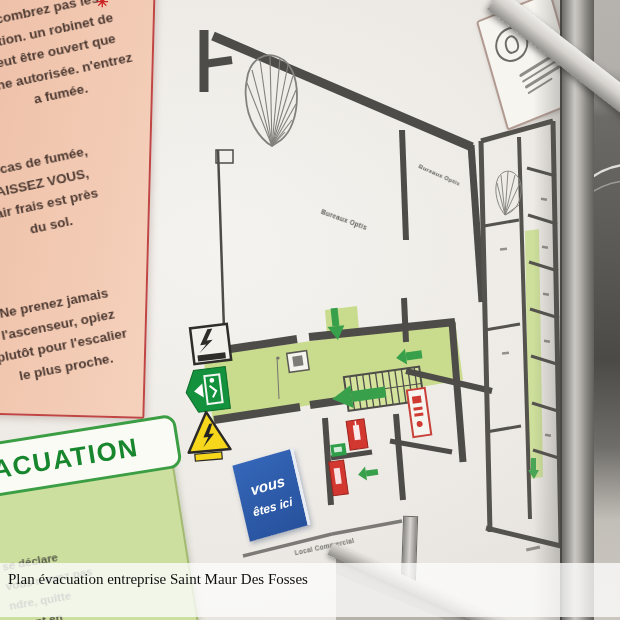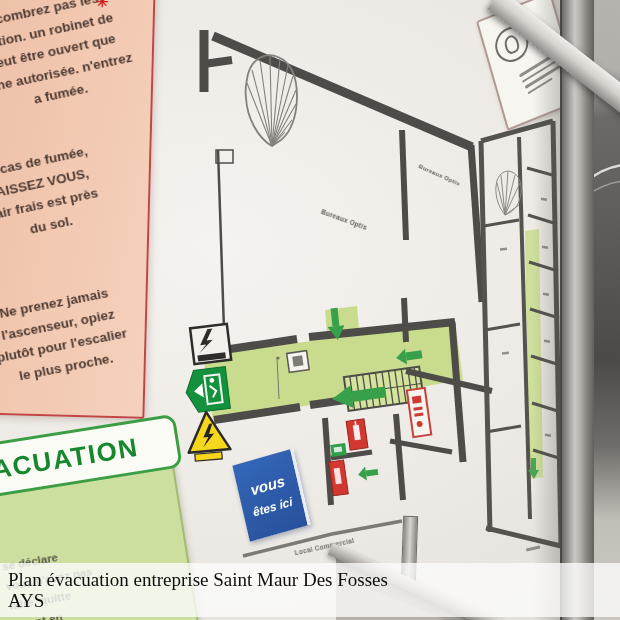--- a/index.html
+++ b/index.html
@@ -80,21 +80,21 @@
     border-radius:50%;}
   .cart-logo::after{content:"";position:absolute;left:8px;top:6px;width:10px;height:14px;
     border:2px solid #6f6d68;border-radius:50% 50% 40% 40%;}
   .cart-lines{position:absolute;left:26px;top:56px;width:46px;transform:rotate(-10deg);}
   .cart-lines div{height:2.5px;background:#8f8d87;margin:4px 0;border-radius:2px;}
   .cl1{width:44px}.cl2{width:50px}.cl3{width:40px}.cl4{width:28px}
 
   
   .caption{position:absolute;left:0;top:563px;width:620px;height:54px;
     background:rgba(253,253,252,.78);color:#0e0e0e;
-    font-family:"Liberation Serif",serif;font-size:19px;line-height:21px;
+    font-family:"Liberation Serif",serif;font-size:15px;line-height:21px;
     padding:6px 0 0 8px;box-sizing:border-box;}
 </style>
 </head>
 <body>
 
 <div class="scene">
 
   <div class="board"></div>
 
   <div class="wall-right"></div>
@@ -325,16 +325,15 @@
   </svg>
   <div class="metal-strip"></div>
   <div class="frame-bottom-band"></div>
   <div class="board-edge-shadow"></div>
   <div class="frame-rail"></div>
   <div class="frame-corner-band"></div>
   <div class="vignette"></div>
 
   <div class="caption">
     <div>Plan évacuation entreprise Saint Maur Des Fosses</div>
-    <div>AYS</div>
   </div>
 
 </div>
 
 </body></html>

